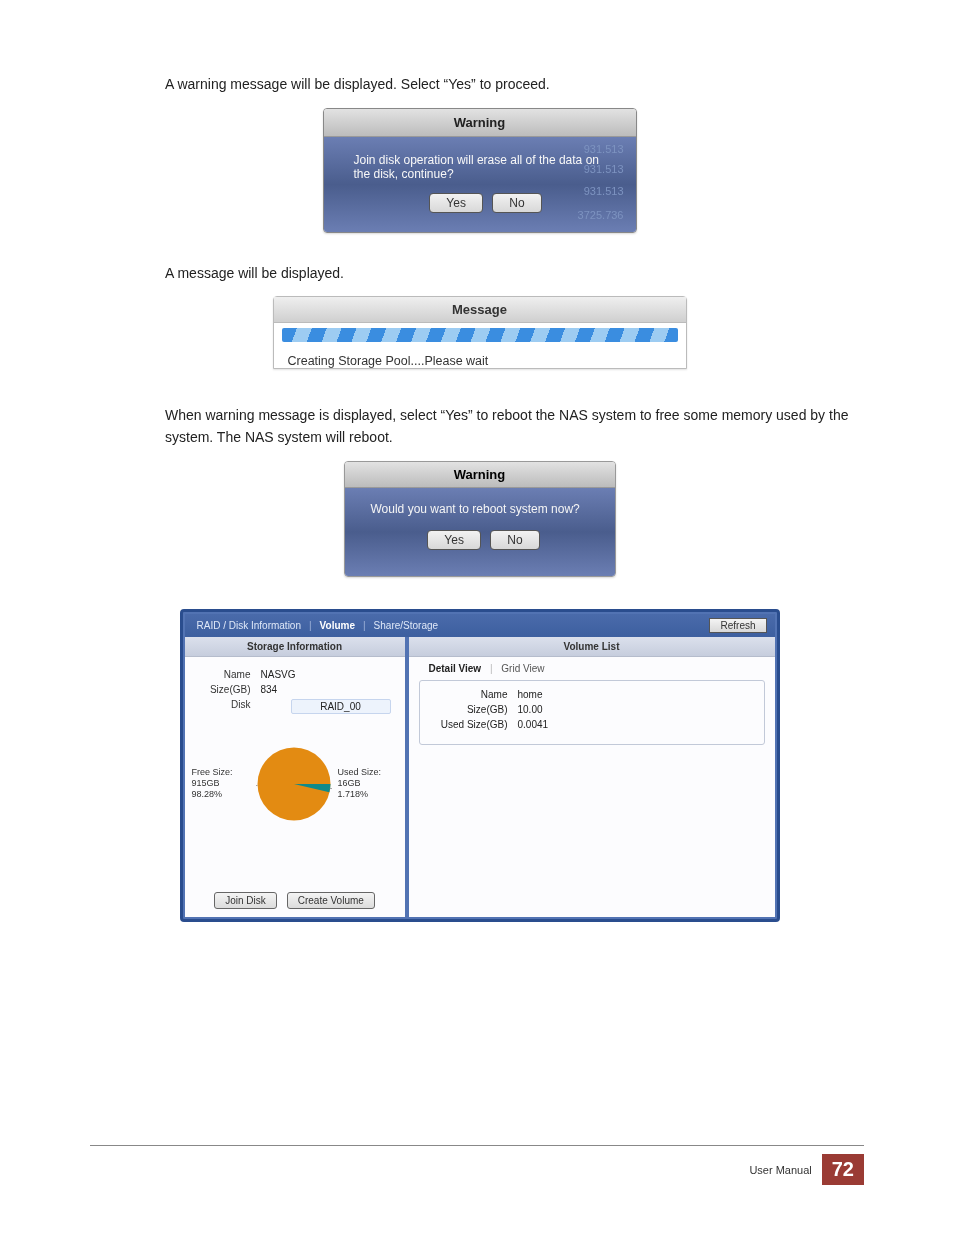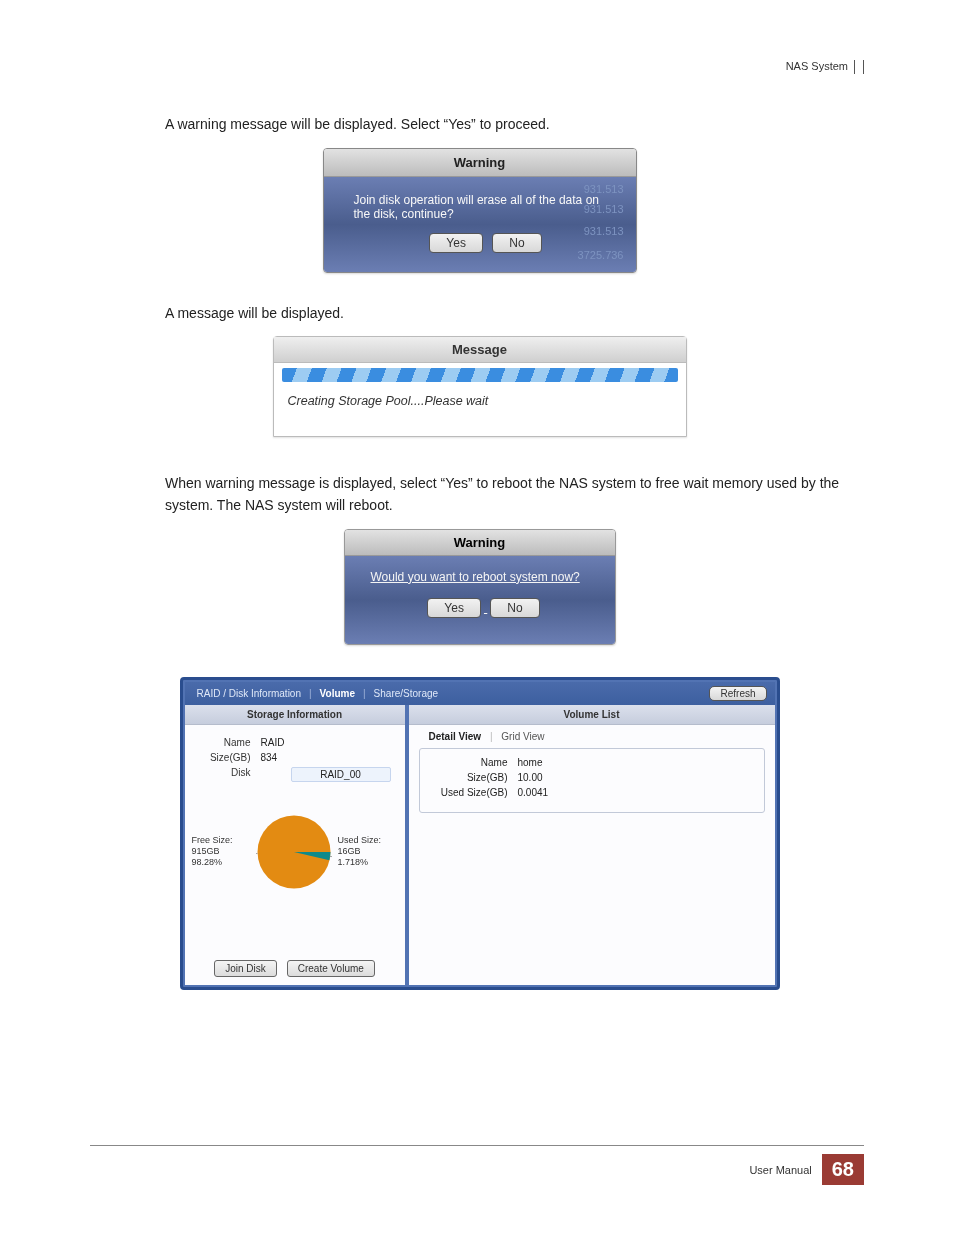--- a/index.html
+++ b/index.html
@@ -91,22 +91,21 @@
   }
   .msgbox .bar {
     height: 14px;
     margin: 5px 8px 8px 8px;
     border-radius: 2px;
     background: repeating-linear-gradient(110deg,#3a8de0 0 14px,#9dccf2 14px 28px);
   }
   .msgbox .text {
     font-size: 12.5px;
     color:#333;
-    padding: 4px 14px 28px 14px;
-    font-style: italic;
+    padding: 4px 14px 0 14px;
   }
   
   .dialog2-wrap { display:flex; justify-content:center; margin: 6px 0 32px 0;}
   .dialog2 {
     width: 272px;
     border:1px solid #999;
     border-radius: 4px;
     overflow:hidden;
     box-shadow: 0 1px 2px rgba(0,0,0,0.15);
   }
@@ -117,21 +116,20 @@
     font-size:13px;
     padding:5px 0;
     border-bottom:1px solid #999;
   }
   .dialog2 .body {
     background: linear-gradient(#6b7eb3 0%, #4a5d8d 50%, #6b7eb3 100%);
     color:#f5f5f5;
     font-size:12px;
     padding: 14px 18px 14px 26px;
     min-height: 88px;
-    text-decoration: underline;
   }
   .dialog2 .btnrow { text-align:center; margin-top:14px;}
   
   .panel-wrap { display:flex; justify-content:center; margin: 6px 0 20px 0;}
   .panel {
     width: 600px;
     border: 3px solid #2a4d8e;
     border-radius: 4px;
     background: #5273b3;
     padding: 2px;
@@ -149,21 +147,21 @@
   .panel-tabs .left { display:flex; align-items:center; gap:4px; }
   .panel-tabs .tab-item {
     color:#dfe8f8;
     padding: 0 4px;
   }
   .panel-tabs .tab-item.active { font-weight:bold; color:#fff; }
   .panel-tabs .sep { color:#9db1d8;}
   .refresh-btn {
     background: linear-gradient(#f4f4f4,#d8d8d8);
     border:1px solid #555;
-    border-radius:5px;
+    border-radius:0;
     font-size:10px;
     color:#333;
     padding:1px 10px;
     cursor:pointer;
   }
   .panel-body {
     display:flex;
     background: #eceef2;
     min-height: 280px;
     border-radius: 0 0 2px 2px;
@@ -303,24 +301,20 @@
     font-weight:bold;
     font-size:20px;
     padding: 4px 10px;
   }
 </style>
 </head>
 <body>
 
 <div class="page">
 
-  <div class="header-right">
-    <span>NAS System</span>
-    <span class="header-sep"></span>
-  </div>
 
   <p class="body-text">A warning message will be displayed. Select “Yes” to proceed.</p>
 
   <div class="dialog1-wrap">
     <div class="dialog1">
       <div class="title">Warning</div>
       <div class="body">
         <span class="ghost" style="top:6px">931.513</span>
         <span class="ghost" style="top:26px">931.513</span>
         <span class="ghost" style="top:48px">931.513</span>
@@ -337,21 +331,21 @@
   <p class="body-text">A message will be displayed.</p>
 
   <div class="msg-wrap">
     <div class="msgbox">
       <div class="title">Message</div>
       <div class="bar"></div>
       <div class="text">Creating Storage Pool....Please wait</div>
     </div>
   </div>
 
-  <p class="body-text">When warning message is displayed, select “Yes” to reboot the NAS system to free wait memory used by the system. The NAS system will reboot.</p>
+  <p class="body-text">When warning message is displayed, select “Yes” to reboot the NAS system to free some memory used by the system. The NAS system will reboot.</p>
 
   <div class="dialog2-wrap">
     <div class="dialog2">
       <div class="title">Warning</div>
       <div class="body">
         <div>Would you want to reboot system now?</div>
         <div class="btnrow">
           <span class="pillbtn">Yes</span>
           <span class="pillbtn">No</span>
         </div>
@@ -373,21 +367,21 @@
         <span class="refresh-btn">Refresh</span>
       </div>
       <div class="panel-body">
         <div class="resize-nub"></div>
 
         <div class="panel-left">
           <div class="section-header">Storage Information</div>
           <div class="info-rows">
             <div class="info-row">
               <div class="lbl">Name</div>
-              <div class="val">RAID</div>
+              <div class="val">NASVG</div>
             </div>
             <div class="info-row">
               <div class="lbl">Size(GB)</div>
               <div class="val">834</div>
             </div>
             <div class="info-row">
               <div class="lbl">Disk</div>
               <div class="val">
                 <div class="disk-row-highlight">RAID_00</div>
               </div>
@@ -442,14 +436,14 @@
           </div>
         </div>
       </div>
     </div>
   </div>
 
 </div>
 
 <div class="footer">
   <span>User Manual</span>
-  <span class="page-num">68</span>
+  <span class="page-num">72</span>
 </div>
 
 </body></html>

